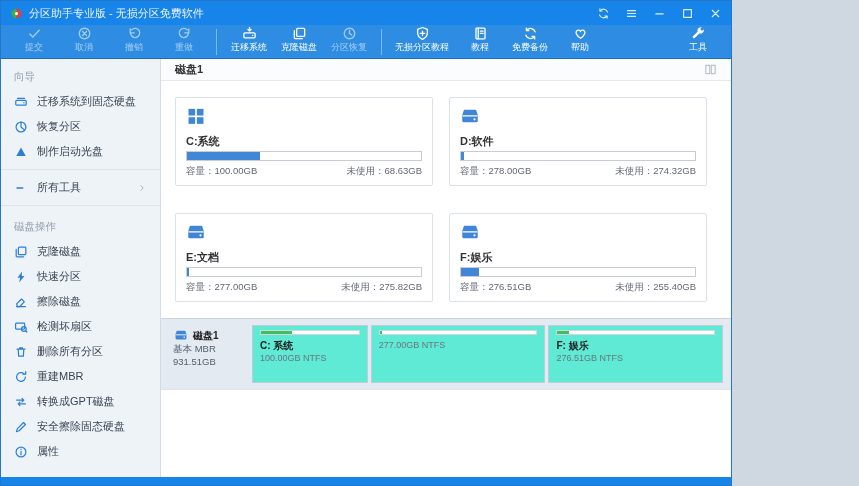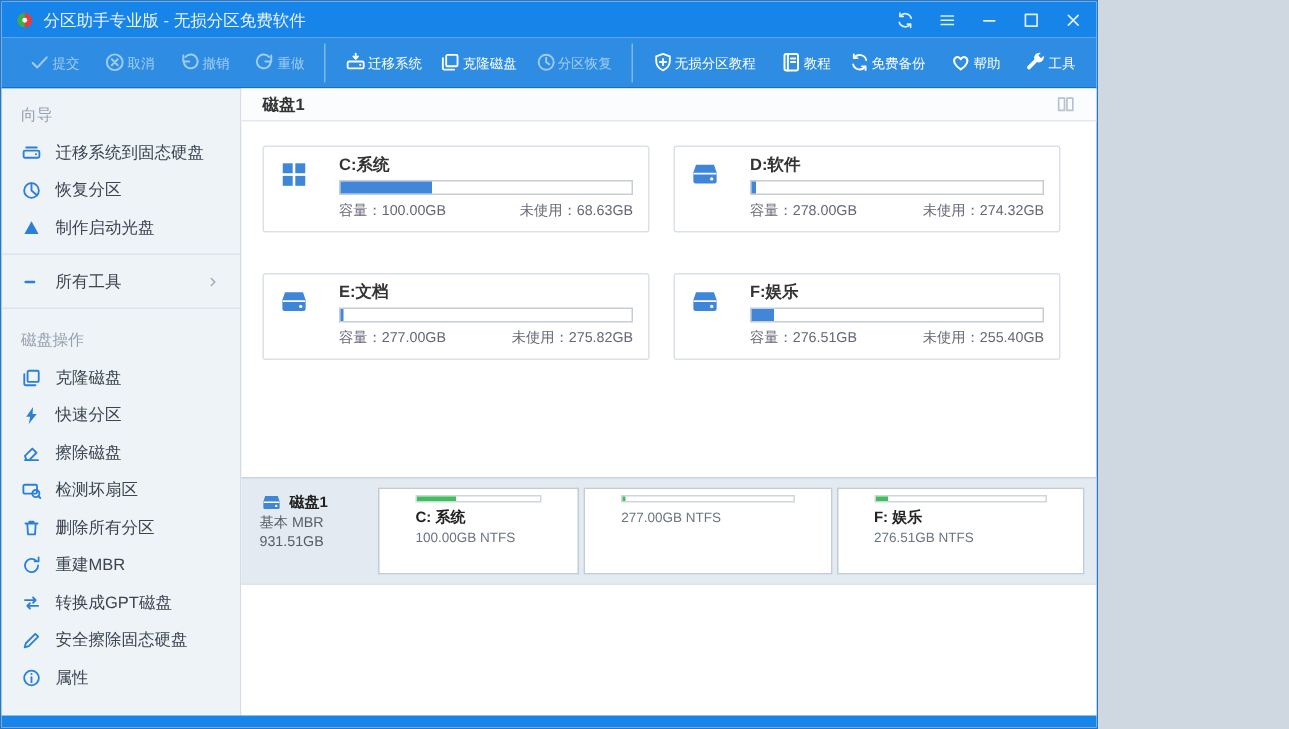--- a/index.html
+++ b/index.html
@@ -11,21 +11,21 @@
   .titlebar { height:24px; background:#1684e8; display:flex; align-items:center; padding:0 9px; flex:none; }
   .title-logo { width:13px; height:13px; margin-right:6px; flex:none; }
   .title-logo svg { width:100%; height:100%; display:block; }
   .title-text { color:#eaf4ff; font-size:11px; white-space:nowrap; }
   .win-controls { margin-left:auto; display:flex; align-items:center; gap:15px; }
   .win-btn { width:13px; height:13px; color:#dceeff; cursor:pointer; }
   .win-btn svg { width:100%; height:100%; display:block; }
 
   
   .toolbar { height:34px; background:#2e8de3; border-bottom:1px solid #1b6dc0; display:flex; align-items:center; padding:0 8px; flex:none; }
-  .tb-btn { min-width:50px; height:32px; display:flex; flex-direction:row; align-items:center; justify-content:flex-end; gap:1px; color:#fff; cursor:pointer; padding:0 6px; }
+  .tb-btn { min-width:50px; height:32px; display:flex; flex-direction:column; align-items:center; justify-content:flex-start; gap:1px; color:#fff; cursor:pointer; padding:0 6px; }
   .tb-btn .icon { width:15px; height:15px; display:block; }
   .tb-btn .icon svg { width:100%; height:100%; display:block; }
   .tb-label { font-size:9px; line-height:10px; white-space:nowrap; }
   .tb-btn.disabled { opacity:.55; }
   .tb-sep { width:1px; height:26px; background:rgba(255,255,255,.38); margin:0 7px; flex:none; }
   .tb-spacer { flex:1; }
 
   
   .app-body { flex:1; display:flex; min-height:0; }
   .sidebar { width:160px; flex:none; background:#eef3f8; border-right:1px solid #d4dde6; padding-top:2px; overflow:hidden; }
@@ -38,36 +38,36 @@
   .sb-divider { height:1px; background:#dce3eb; margin:5px 0; }
 
   .main { flex:1; display:flex; flex-direction:column; min-width:0; background:#fff;justify-content:flex-end; }
   .main-header { height:22px; flex:none; display:flex; align-items:center; padding:0 14px; background:#fbfcfe; border-bottom:1px solid #e4e9ef; }
   .main-header-title { font-size:11px; font-weight:bold; color:#333; }
   .view-toggle { margin-left:auto; width:13px; height:13px; color:#b9c2cc; cursor:pointer; }
   .view-toggle svg { width:100%; height:100%; display:block; }
 
   
   .cards { height:237px; flex:none; padding:16px 14px; display:grid; grid-template-columns:258px 258px; column-gap:16px; row-gap:27px; align-content:start; }
-  .card { border:1px solid #dbe1e8; border-radius:2px; background:#fff; padding:6px 10px 7px; display:flex; gap:20px; cursor:pointer; }
+  .card { border:1px solid #dbe1e8; border-radius:2px; background:#fff; padding:6px 10px 7px; display:flex; gap:9px; cursor:pointer;flex-direction:column; }
   .card-icon { width:20px; height:20px; margin-top:2px; flex:none; color:#3f86d8; }
   .card-icon svg { width:100%; height:100%; display:block; }
   .card-body { flex:1; min-width:0; }
   .card-title { font-size:11px; font-weight:bold; color:#333; line-height:13px; }
   .bar { height:10px; border:1px solid #c6cdd6; background:#fff; margin:3px 0 4px; }
   .bar-fill { height:100%; background:#4286d8; }
   .card-stats { display:flex; justify-content:space-between; font-size:9.5px; color:#667; }
 
   
   .diskmap { height:72px; flex:none; border-top:1px solid #ccd5df; border-bottom:1px solid #dde4ec; background:#e3eaf2; display:flex; gap:3px; padding:6px 8px; align-items:stretch; }
   .dm-disk { width:80px; flex:none; padding:3px 4px; font-size:9.5px; color:#55606b; line-height:13px; cursor:pointer; }
   .dm-disk-row1 { display:flex; align-items:center; gap:4px; font-size:10px; font-weight:bold; color:#222; }
   .dm-disk-icon { width:16px; height:14px; color:#3f86d8; }
   .dm-disk-icon svg { width:100%; height:100%; display:block; }
-  .dm-block { background:#ffffff; border:1px solid #c2ccd7; padding:4px 24px; min-width:78px; cursor:pointer; }
+  .dm-block { background:#5eead4; border:1px solid #c2ccd7; padding:4px 7px; min-width:78px; cursor:pointer; }
   .dm-bar { height:5px; border:1px solid #cfd6de; background:#fff; margin-bottom:4px; }
   .dm-bar-fill { height:100%; background:#3fc05a; }
   .dm-label { font-size:10px; font-weight:bold; color:#222; line-height:13px; }
   .dm-detail { font-size:9px; color:#6b7680; line-height:12px; }
 
   .main-rest { flex:1; background:#fff; }
 
   
   .statusbar { height:8px; flex:none; background:#1684e8; }
 </style>

